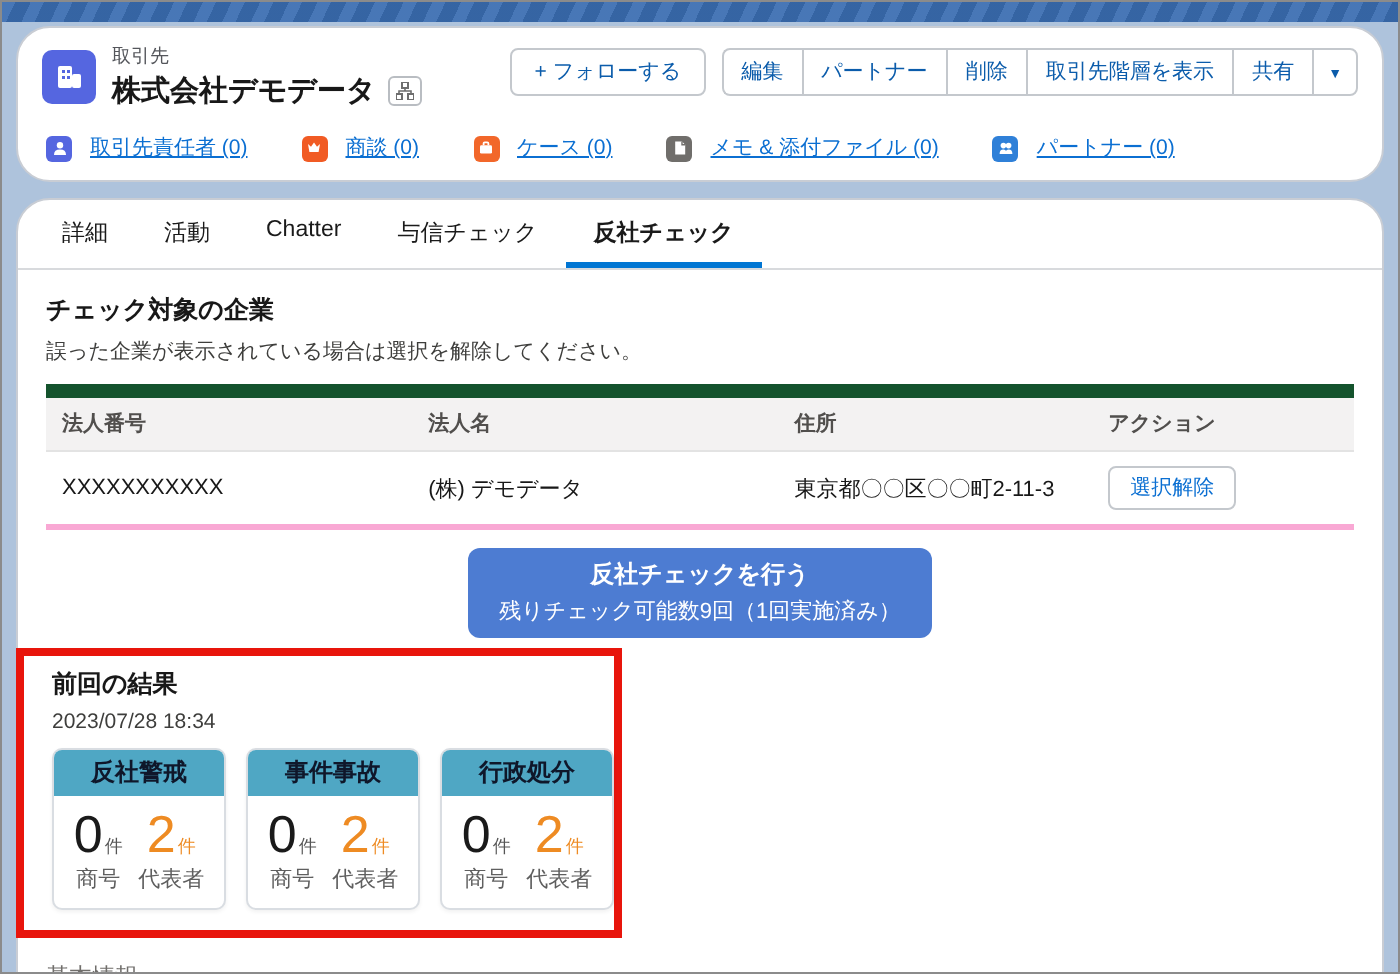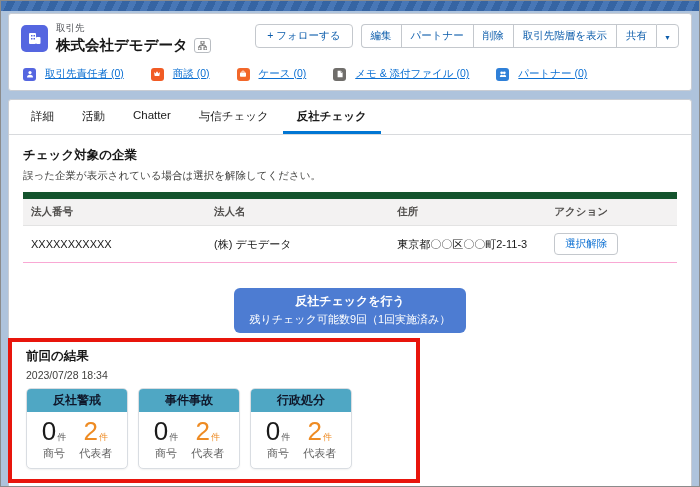--- a/index.html
+++ b/index.html
@@ -7,21 +7,21 @@
   .screen {
     position: relative; width: 700px; height: 487px;
     background: #aec3dc; border: 1px solid #8b8b8b; overflow: hidden;
   }
   .topbar {
     height: 10px; width: 100%;
     background: #3a6db1;
     background-image: repeating-linear-gradient(115deg, rgba(255,255,255,0.07) 0 6px, rgba(0,0,0,0.08) 6px 13px);
   }
   .card {
-    background: #fff; border: 1px solid #c9cdd4; border-radius: 3px;
+    background: #fff; border: 1px solid #c9cdd4; border-radius: 17px;
     margin: 0 7px;
   }
   
   .header-card { margin-top: 2px; padding: 8px 12px 9px 12px; }
   .header-top { display: flex; justify-content: space-between; align-items: flex-start; }
   .entity { display: flex; align-items: center; gap: 8px; }
   .entity-icon {
     width: 27px; height: 27px; border-radius: 5px; background: #5566e0;
     display: flex; align-items: center; justify-content: center; flex: 0 0 auto;
   }
@@ -61,36 +61,36 @@
   .tab.active { font-weight: bold; border-bottom-color: #0176d3; }
   .content { padding: 12px 14px 0 14px; }
   .section-heading { font-size: 12.5px; font-weight: bold; color: #181818; }
   .section-desc { font-size: 10.5px; color: #3e3e3c; margin-top: 5px; }
   
   table.check-table { width: 100%; border-collapse: collapse; margin-top: 9px; }
   .check-table th {
     background: #f3f2f2; font-size: 10.5px; font-weight: 600; color: #514f4d;
     text-align: left; padding: 6px 8px; border-top: 7px solid #14532d; border-bottom: 1px solid #e3e3e3;
   }
-  .check-table td { font-size: 11px; color: #181818; padding: 7px 8px; border-bottom: 1px solid #f9a8d4; }
+  .check-table td { font-size: 11px; color: #181818; padding: 7px 8px; border-bottom: 3px solid #f9a8d4; }
   .deselect-btn {
     font-size: 10.5px; color: #0b6fd2; background: #fff; border: 1px solid #c4c8cd;
     border-radius: 4px; padding: 3px 10px; cursor: pointer; font-family: inherit;
   }
   
-  .cta-wrap { text-align: center; margin-top: 25px; }
+  .cta-wrap { text-align: center; margin-top: 9px; }
   .cta {
     background: #4d7cd2; color: #fff; border: none; border-radius: 6px;
     padding: 5px 16px 6px 16px; cursor: pointer; font-family: inherit;
   }
   .cta-main { font-size: 12px; font-weight: bold; }
   .cta-sub { font-size: 11px; margin-top: 2px; }
   
   .red-box {
-    margin: 5px 0 0 -15px; width: 412px;
+    margin: 5px 0 0 -15px; width: 303px;
     border: 4px solid #e8150c; padding: 6px 0 10px 14px;
   }
   .result-heading { font-size: 12.5px; font-weight: bold; color: #181818; }
   .result-date { font-size: 10.5px; color: #3e3e3c; margin-top: 4px; }
   .result-cards { display: flex; gap: 10px; margin-top: 7px; }
   .result-card {
     width: 102px; background: #fff; border: 1px solid #d9dde2; border-radius: 5px;
     overflow: hidden; box-shadow: 0 1px 2px rgba(0,0,0,0.06);
   }
   .result-card-header {

